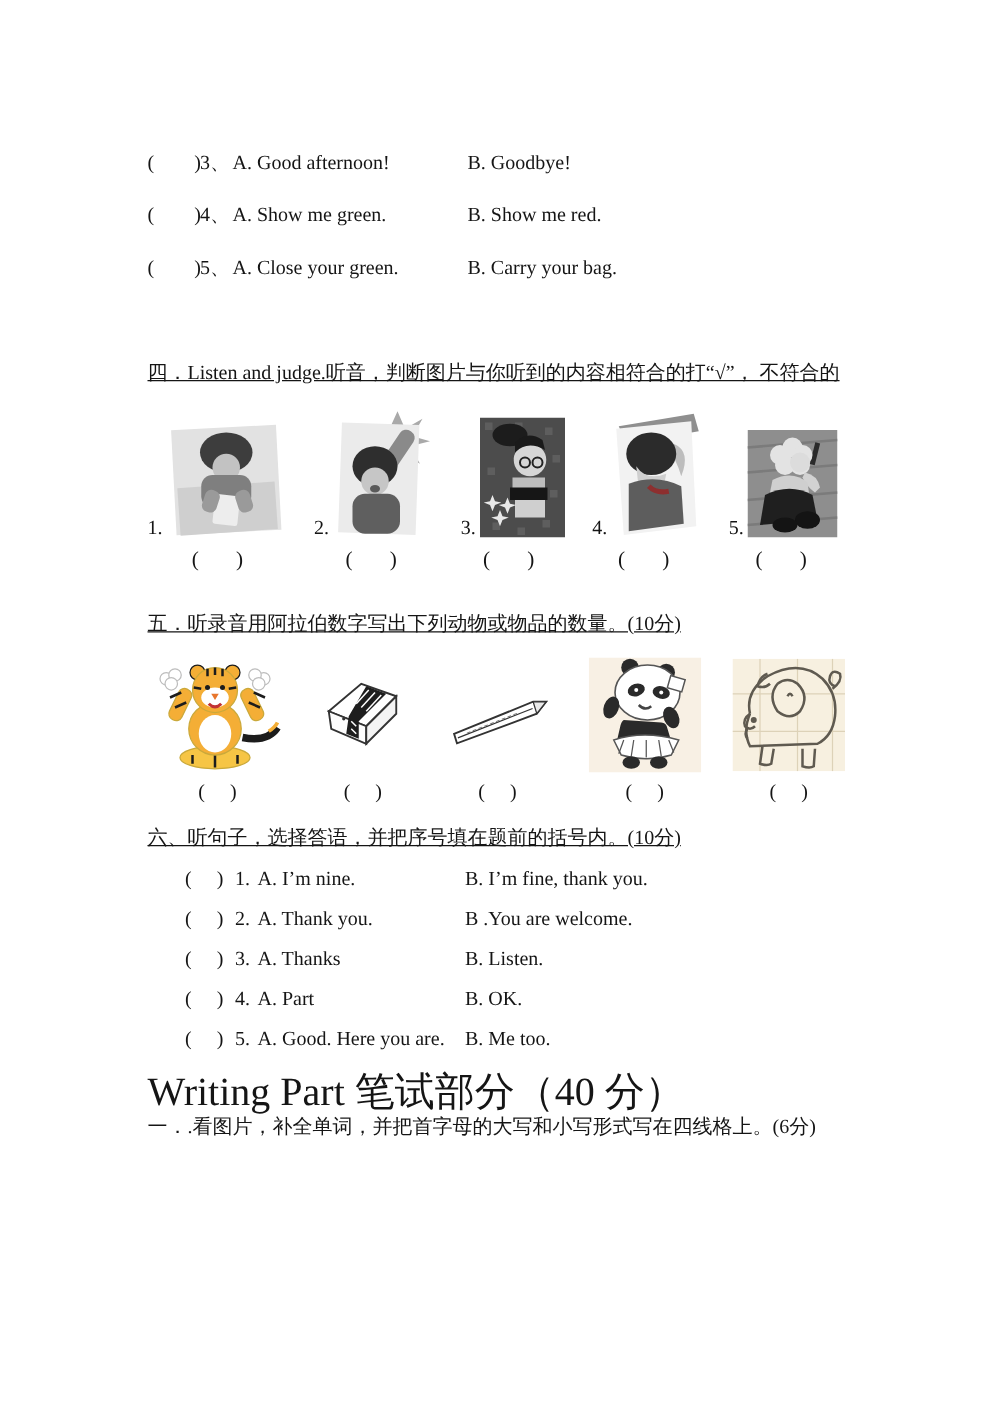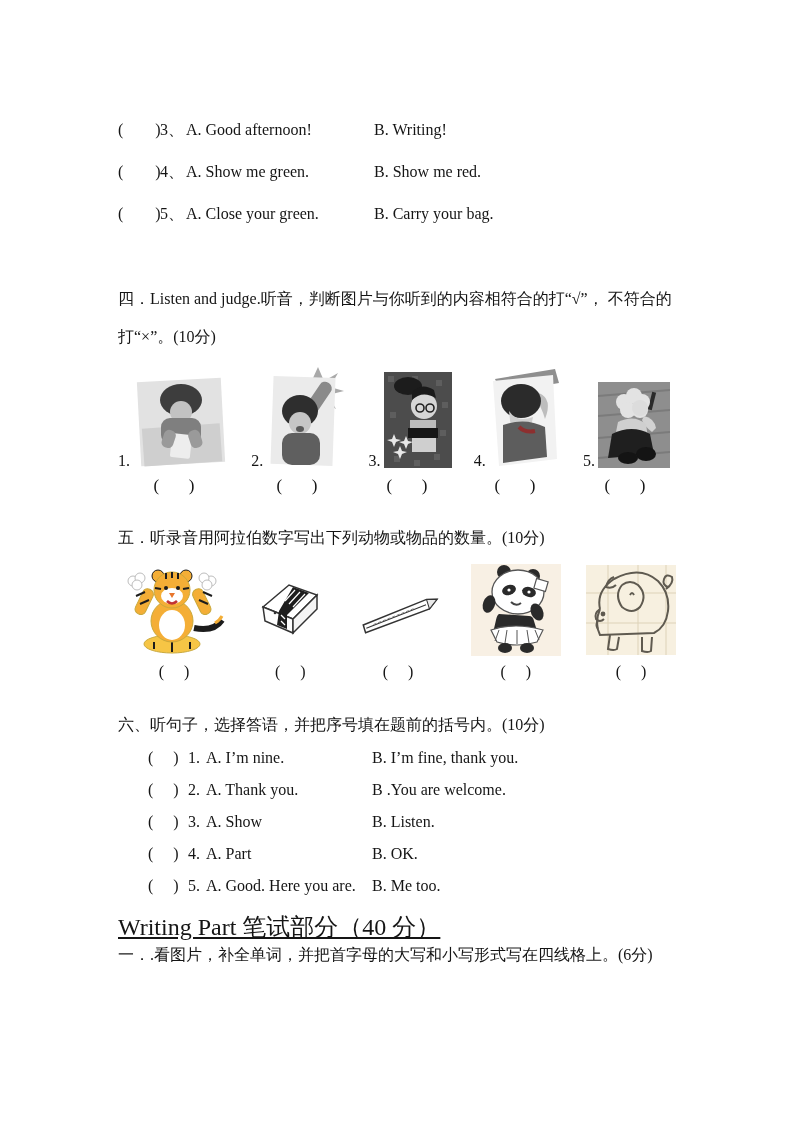--- a/index.html
+++ b/index.html
@@ -10,21 +10,21 @@
     font-size:16px;
   }
   .content{position:absolute;left:118px;top:120px;width:562px;}
   .slot{white-space:pre;}
   
   .choice-row{display:flex;align-items:baseline;height:20px;margin-bottom:22px;white-space:nowrap;}
   .choice-row .slot{display:inline-block;width:42px;}
   .choice-row .num{display:inline-block;width:26px;}
   .choice-row .opt-a{display:inline-block;width:188px;}
   
-  .sec-title{white-space:nowrap;line-height:24px;}
+  .sec-title{white-space:nowrap;line-height:24px;text-decoration:underline;}
   .title4-l1{margin-top:63px;}
   .title4-l2{margin-top:14px;}
   
   .img-row4{display:flex;justify-content:space-between;align-items:flex-end;margin-top:16px;width:552px;}
   .img-row4 .col{display:flex;align-items:flex-end;}
   .img-row4 .num{margin-right:3px;line-height:14px;}
   .paren-row4{display:flex;justify-content:space-between;margin-top:8px;width:552px;height:22px;}
   .paren-row4 .slot{text-align:center;font-size:17px;}
   .p4c{display:inline-block;}
   .p4c1{width:112px;text-align:center;}
@@ -34,60 +34,59 @@
   .p4c5{width:90px;text-align:center;}
   .title5{margin-top:28px;}
   
   .img-row5{display:flex;justify-content:space-between;align-items:center;margin-top:12px;width:558px;height:95px;}
   .paren-row5{display:flex;justify-content:space-between;margin-top:6px;width:558px;height:20px;}
   .p5c1{width:112px;text-align:center;}
   .p5c2{width:70px;text-align:center;}
   .p5c3{width:95px;text-align:center;}
   .p5c4{width:90px;text-align:center;}
   .p5c5{width:90px;text-align:center;}
-  .title6{margin-top:30px;}
+  .title6{margin-top:14px;}
   
   .six-block{margin-top:12px;}
   .six-row{display:flex;align-items:baseline;margin-left:30px;height:20px;margin-bottom:12px;white-space:nowrap;}
   .six-left{display:flex;width:224px;}
   .six-left .slot{display:inline-block;width:40px;}
   .six-left .num{display:inline-block;margin-right:6px;}
-  .writing-heading{margin-top:4px;font-size:24px;line-height:36px;white-space:nowrap;text-decoration:underline;}
+  .writing-heading{margin-top:4px;font-size:32px;line-height:36px;white-space:nowrap;}
   .sec1-line{white-space:nowrap;}
   figure{margin:0;padding:0;line-height:0;}
 </style>
 </head>
 <body>
 
 <div class="page">
   <div class="content">
 
     <div>
       <div class="choice-row">
         <span class="slot">(        )</span>
           <span class="num">3、</span>
           <span class="opt-a">A. Good afternoon!</span>
-          <span class="opt-b">B. Writing!</span>
+          <span class="opt-b">B. Goodbye!</span>
       </div>
       <div class="choice-row">
         <span class="slot">(        )</span>
           <span class="num">4、</span>
           <span class="opt-a">A. Show me green.</span>
           <span class="opt-b">B. Show me red.</span>
       </div>
       <div class="choice-row">
         <span class="slot">(        )</span>
           <span class="num">5、</span>
           <span class="opt-a">A. Close your green.</span>
           <span class="opt-b">B. Carry your bag.</span>
       </div>
     </div>
 
     <div class="sec-title title4-l1">四．Listen and judge.听音，判断图片与你听到的内容相符合的打“√”， 不符合的</div>
-    <div class="sec-title title4-l2">打“×”。(10分)</div>
 
     <div class="img-row4">
       <div class="col">
         <span class="num">1.</span>
         <figure>
           <svg width="96" height="94" viewBox="0 0 96 94">
             <rect x="6" y="6" width="84" height="84" fill="#e2e2e2" transform="rotate(-3 48 48)"></rect>
             <rect x="10" y="52" width="78" height="38" fill="#cfcfcf" transform="rotate(-4 48 70)"></rect>
             <ellipse cx="48" cy="26" rx="21" ry="16" fill="#3d3d3d"></ellipse>
             <circle cx="48" cy="38" r="11" fill="#c2c2c2"></circle>
@@ -350,21 +349,21 @@
             <span class="slot">(     )</span>
             <span class="num">2.</span>
             <span>A. Thank you.</span>
           </span>
         <span>B .You are welcome.</span>
       </div>
       <div class="six-row">
         <span class="six-left">
             <span class="slot">(     )</span>
             <span class="num">3.</span>
-            <span>A. Show</span>
+            <span>A. Thanks</span>
           </span>
         <span>B. Listen.</span>
       </div>
       <div class="six-row">
         <span class="six-left">
             <span class="slot">(     )</span>
             <span class="num">4.</span>
             <span>A. Part</span>
           </span>
         <span>B. OK.</span>

